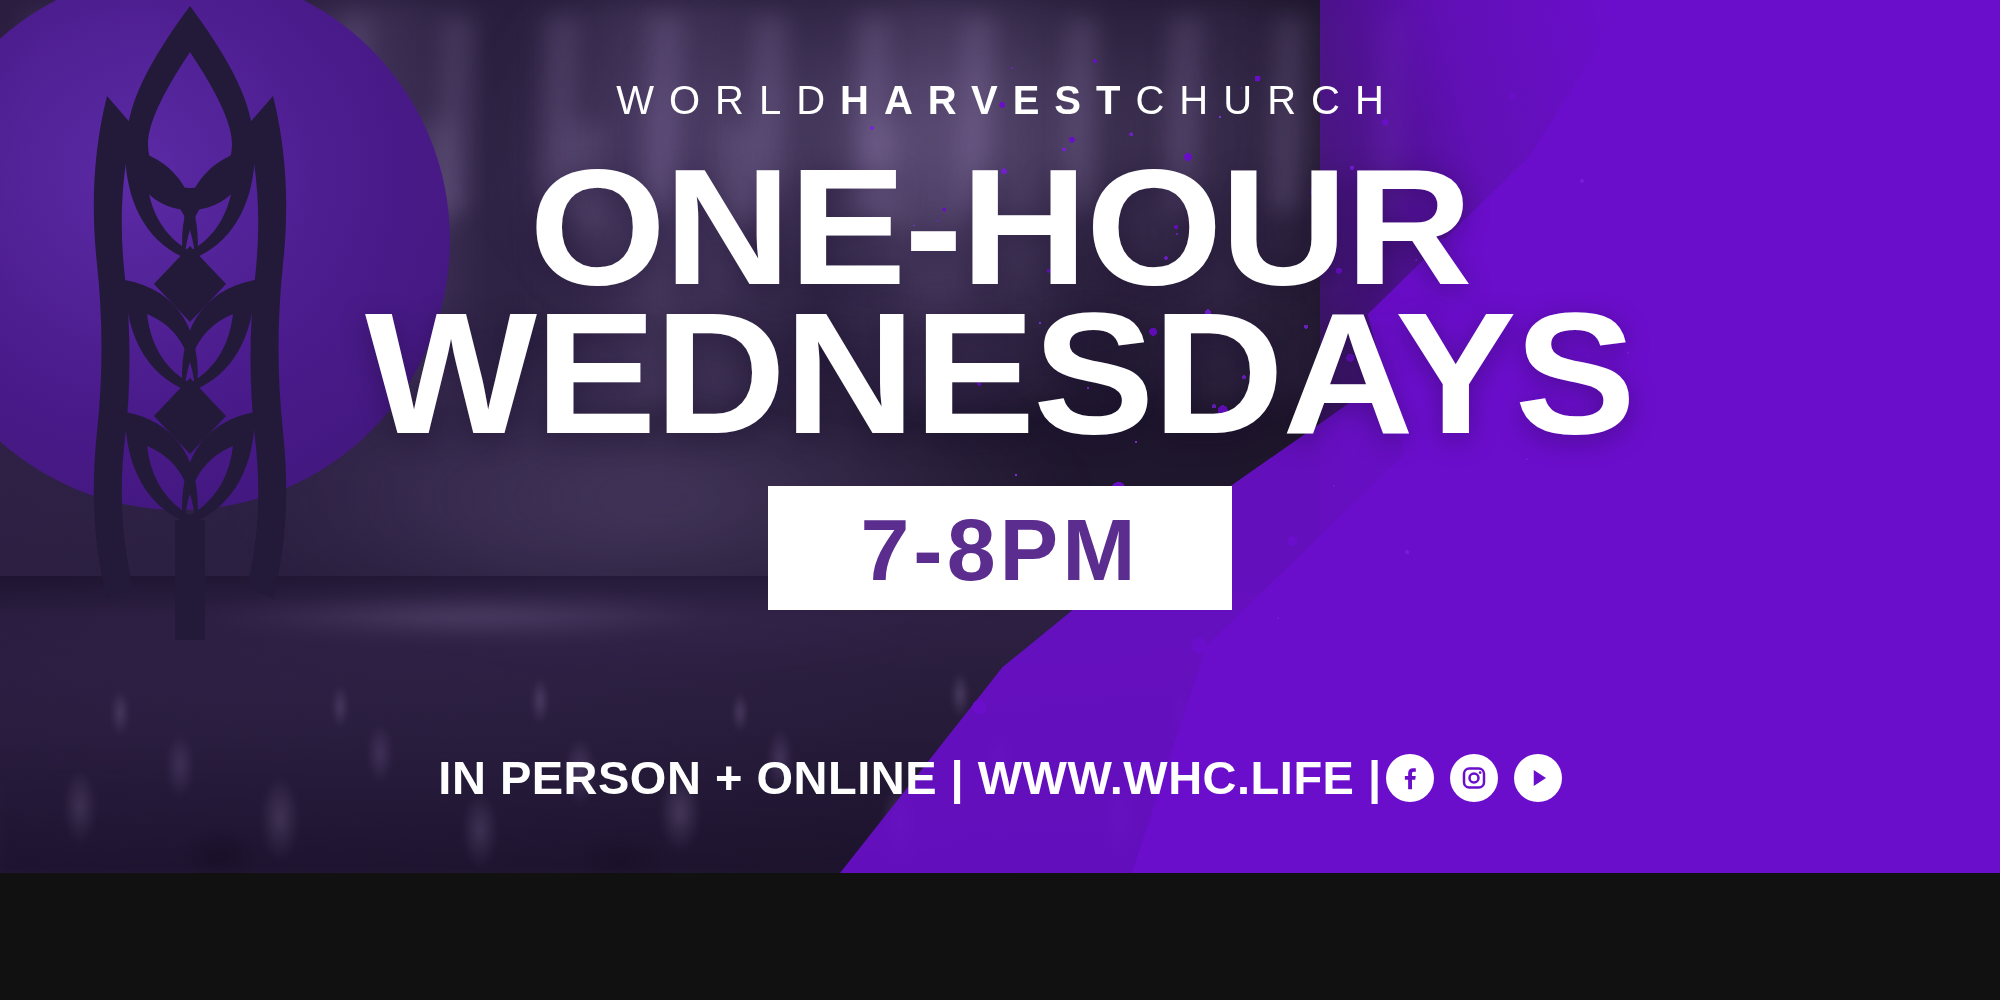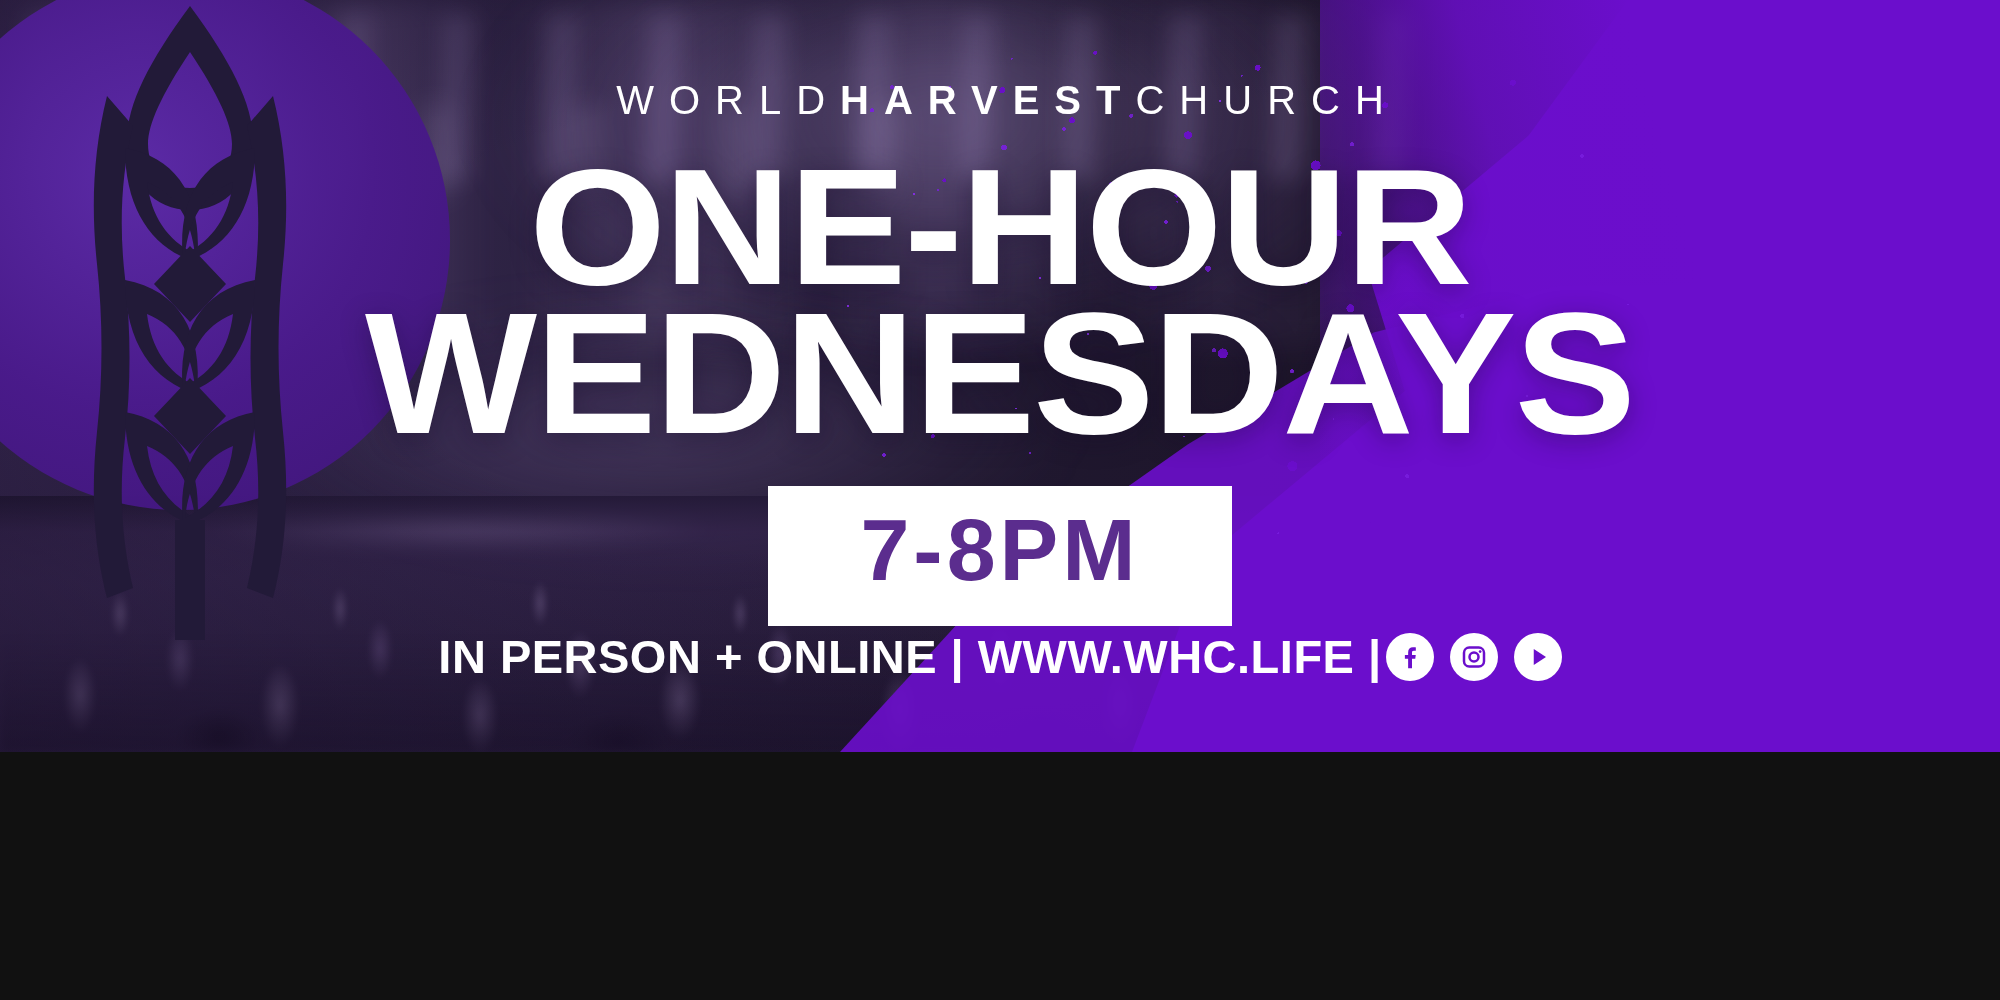--- a/index.html
+++ b/index.html
@@ -1,21 +1,21 @@
 <!DOCTYPE html>
 <html><head>
 <meta charset="utf-8">
 <style>
   * { margin:0; padding:0; box-sizing:border-box; }
   html,body { background:#111; }
 
   .banner{
     position:relative;
     width:2000px;
-    height:752px;
+    height:873px;
     overflow:hidden;
     background:#b91c1c;
     font-family:"Liberation Sans", sans-serif;
   }
 
   
   .bg-base{
     position:absolute; inset:0;
     background:
       linear-gradient(100deg, #3a2a55 0%, #2c2142 22%, #201830 48%, #1d1529 70%, #1b1326 100%);
@@ -285,21 +285,21 @@
   }
   .title-2{
     margin-top:-10px;
     font-size:172px;
     transform:scaleX(1.06);
   }
 
   .time-box{
     margin-top:34px;
     background:#ffffff;
-    padding:20px 92px 32px;
+    padding:20px 92px 16px;
     display:flex; align-items:center; justify-content:center;
   }
   .time-text{
     color:#5B2D8E;
     font-weight:700;
     font-size:88px;
     letter-spacing:4px;
     line-height:1;
     white-space:nowrap;
   }

